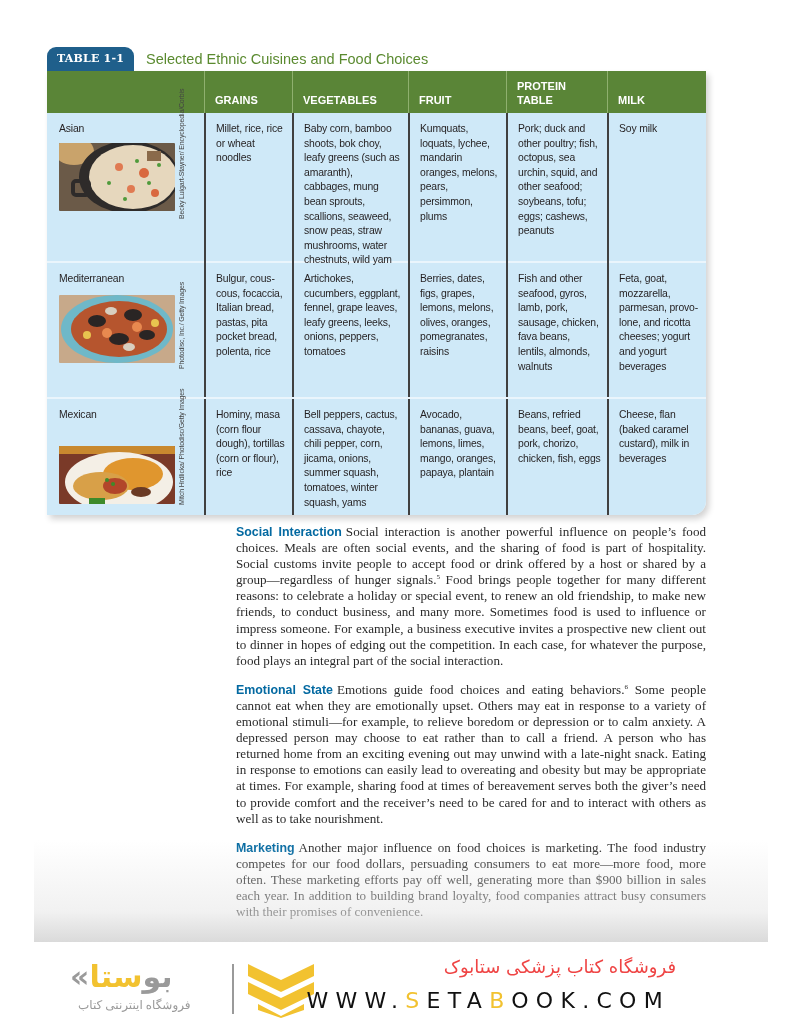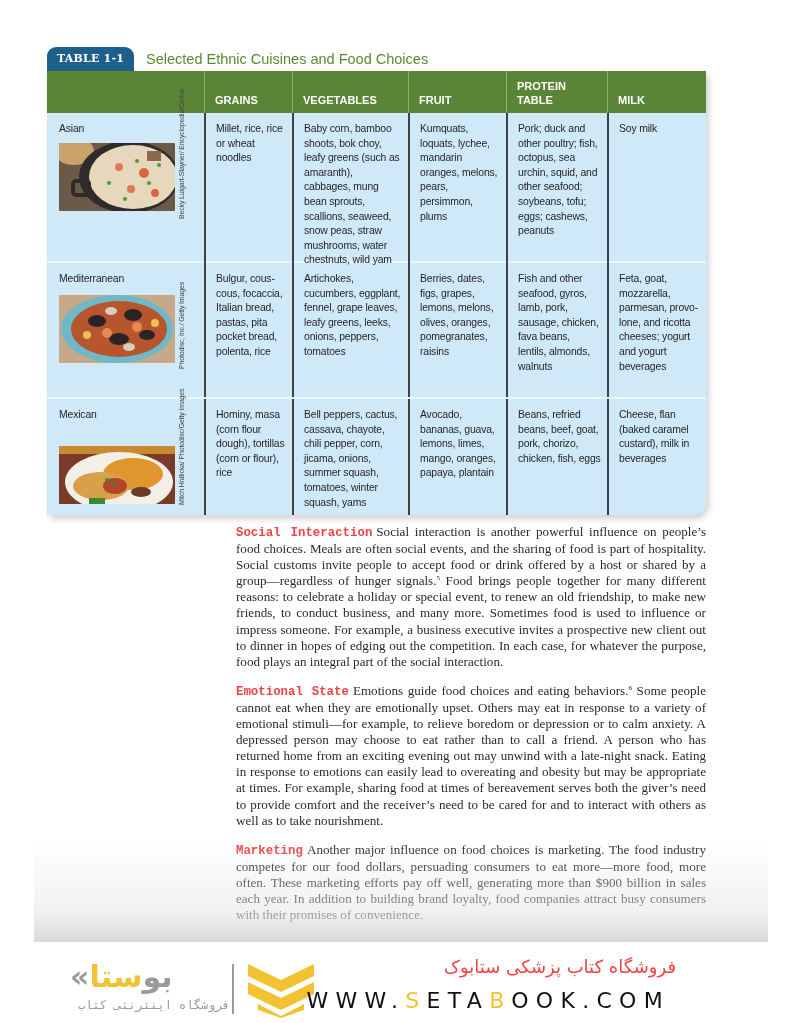--- a/index.html
+++ b/index.html
@@ -47,32 +47,32 @@
   .food-img { position: absolute; left: 12px; width: 116px; height: 68px; border-radius: 1px; overflow: hidden; }
   .credit {
     position: absolute; font-size: 7px; line-height: 8px; color: #444;
     writing-mode: vertical-rl; transform: rotate(180deg);
     white-space: nowrap;
   }
 
   
   .body-text { position: absolute; left: 236px; top: 524px; width: 470px; }
   .para { font-family: "Liberation Serif", serif; font-size: 13.1px; line-height: 16.1px; text-align: justify; color: #2a2a2a; margin-bottom: 13px; hyphens: manual; }
-  .para .head { font-family: Liberation Mono, monospace; font-weight: bold; color: #ef4444; font-size: 12.4px; margin-right: 4px; }
+  .para .head { font-family: Liberation Sans, sans-serif; font-weight: bold; color: #0369a1; font-size: 12.4px; margin-right: 4px; }
   sup { font-size: 7px; vertical-align: 5px; line-height: 0; }
 
   
   .fade { position: absolute; left: 34px; top: 840px; width: 734px; height: 102px;
     background: linear-gradient(to bottom, rgba(255,255,255,0) 0%, rgba(230,230,230,0.55) 70%, #dadada 100%); }
   .footer { position: absolute; left: 0; top: 942px; width: 716px; height: 81px; background: #fff; }
   .logo-wrap { position: absolute; left: 70px; top: 18px; width: 250px; height: 60px; }
   .logo-word { position: absolute; left: 0; top: 0; font-family: "DejaVu Sans", sans-serif; font-weight: bold; font-size: 30px; line-height: 34px; letter-spacing: -1px; }
   .logo-word .g { color: #9a9a9a; }
   .logo-word .y { color: #f2c230; }
-  .logo-sub { position: absolute; left: 8px; top: 38px; font-family: Liberation Mono, monospace; font-size: 12px; color: #9a9a9a; direction: rtl; text-align: center; }
+  .logo-sub { position: absolute; left: 8px; top: 38px; font-family: Liberation Serif, serif; font-size: 12px; color: #9a9a9a; direction: rtl; text-align: center; }
   .logo-divider { position: absolute; left: 162px; top: 4px; width: 2px; height: 50px; background: #9a9a9a; }
   .shop-title { position: absolute; right: 40px; top: 14px; font-family: "DejaVu Sans", sans-serif; font-size: 18px; color: #ef4444; direction: rtl; }
   .shop-url { position: absolute; right: 46px; top: 46px; font-family: "DejaVu Sans", sans-serif; font-size: 22px; letter-spacing: 7.3px; color: #111; }
   .shop-url .acc { color: #f2c230; }
 </style>
 </head>
 <body>
 
 <div class="table-wrap">
   <div class="table-caption">

